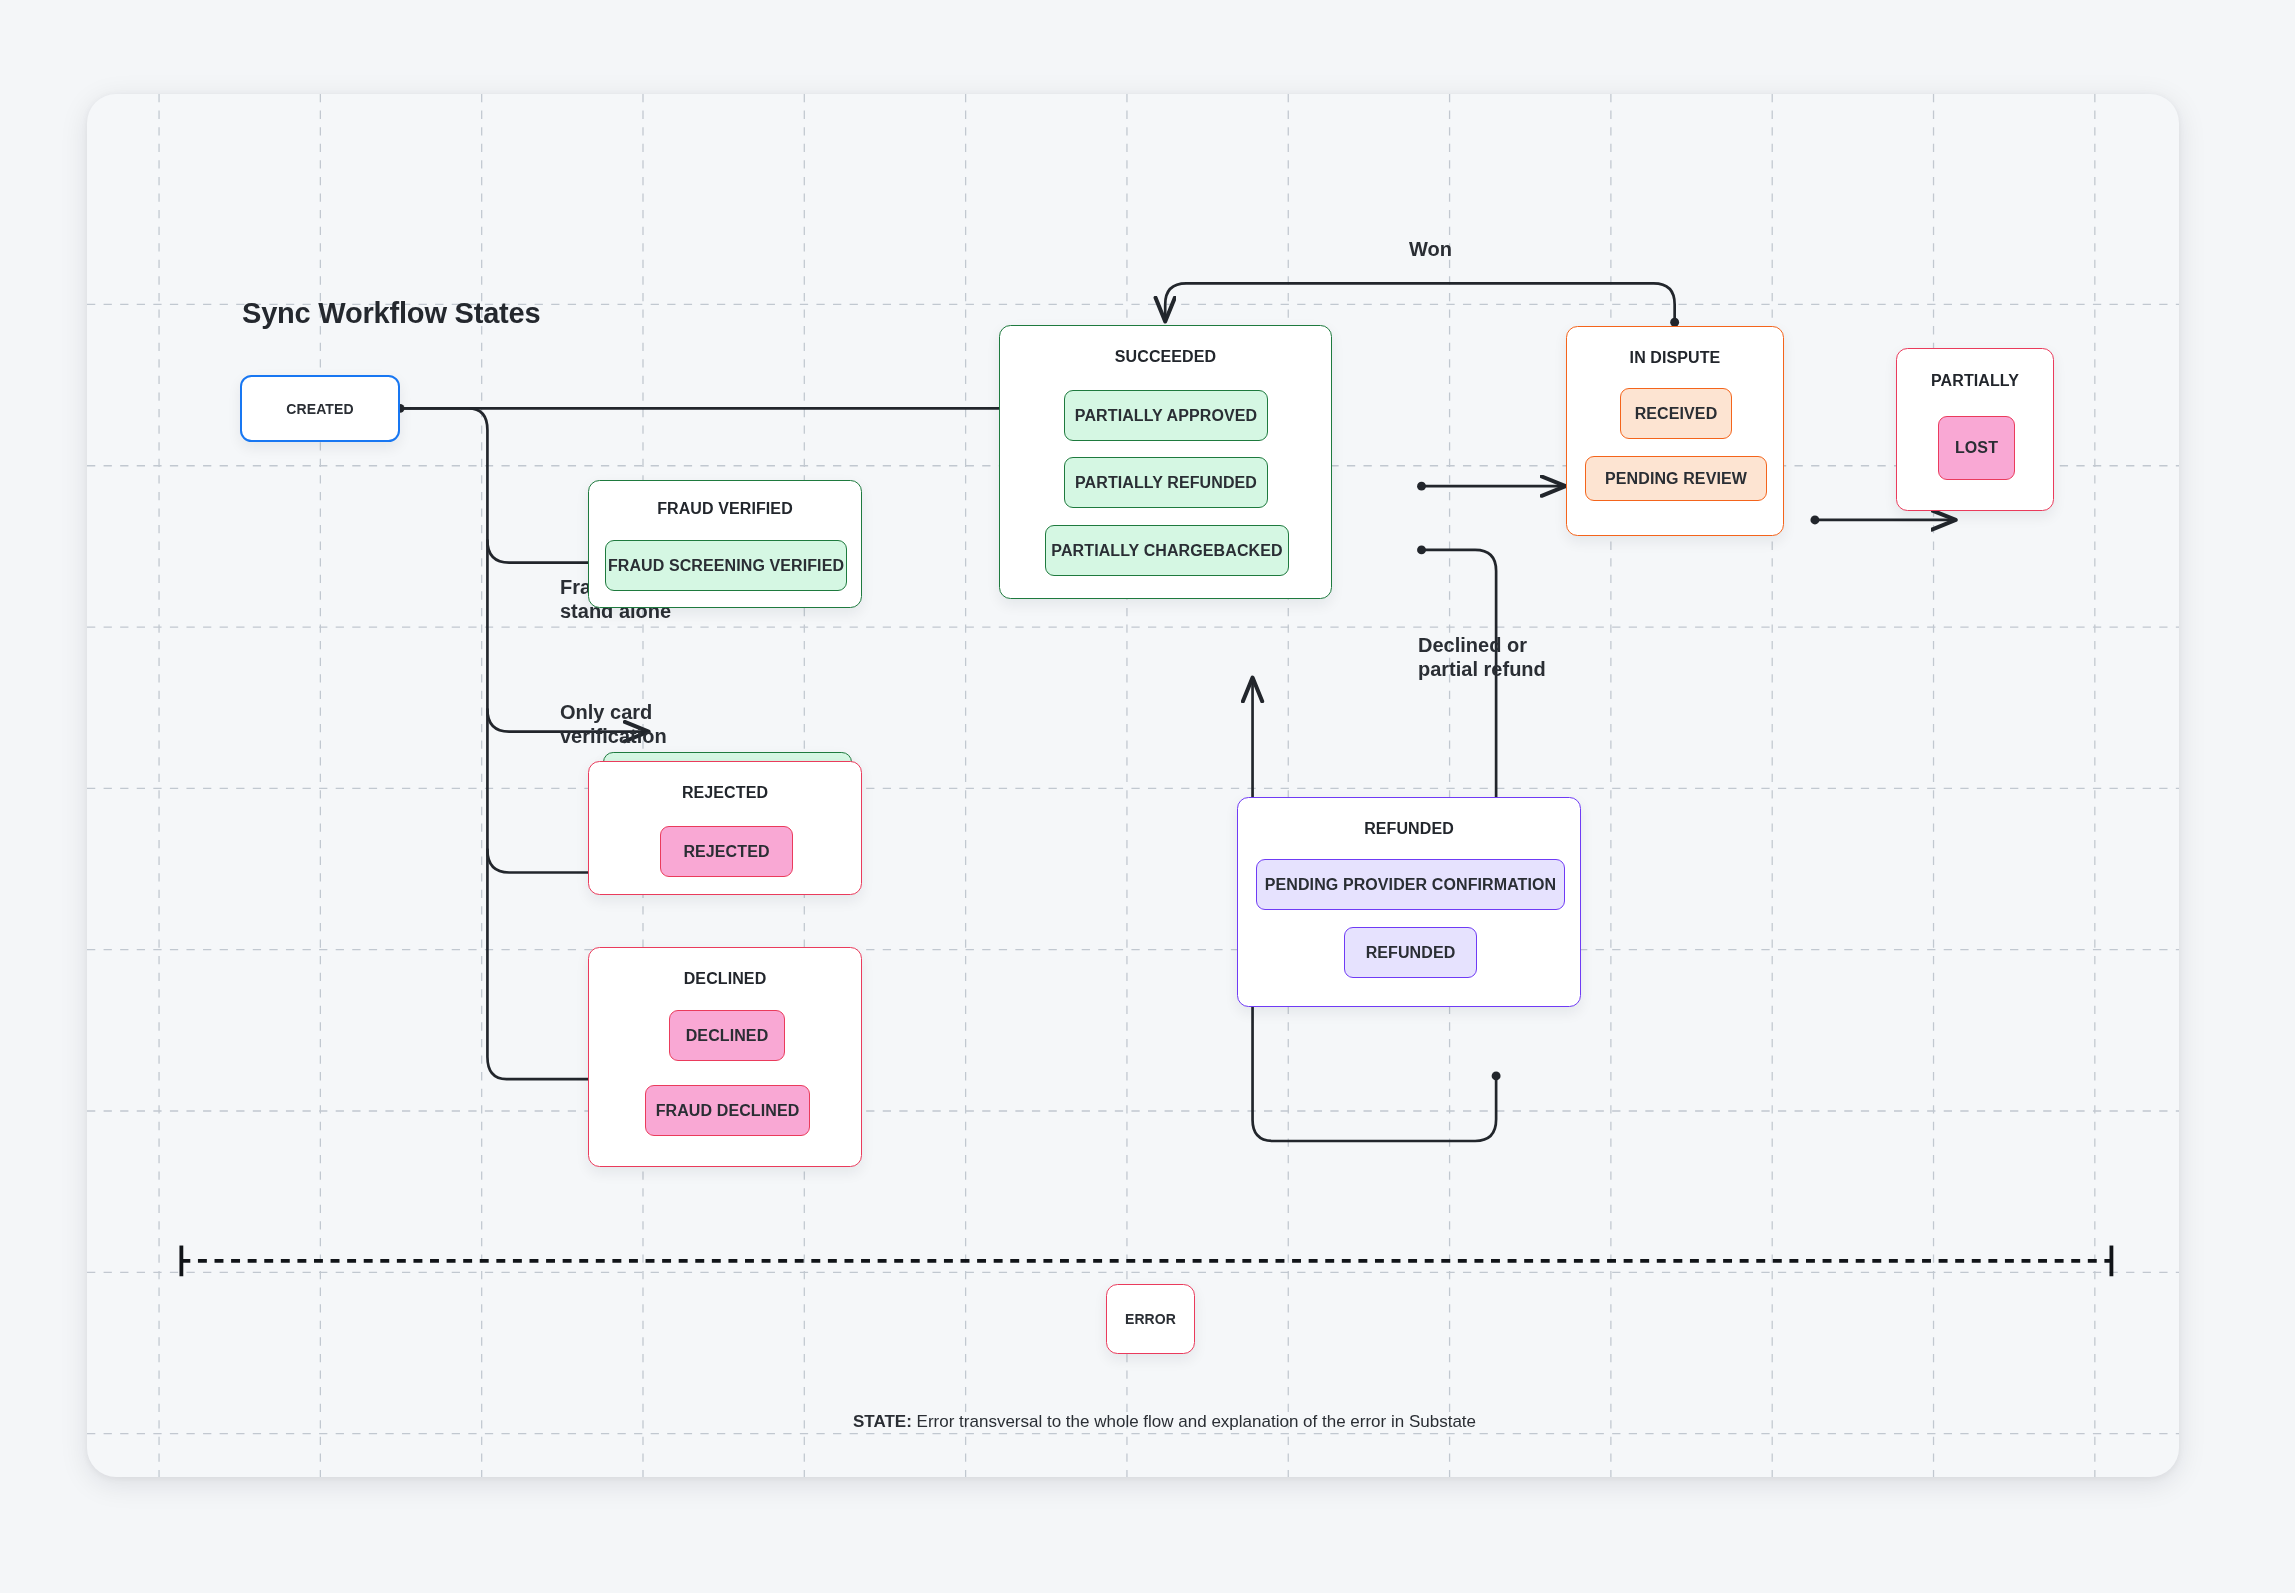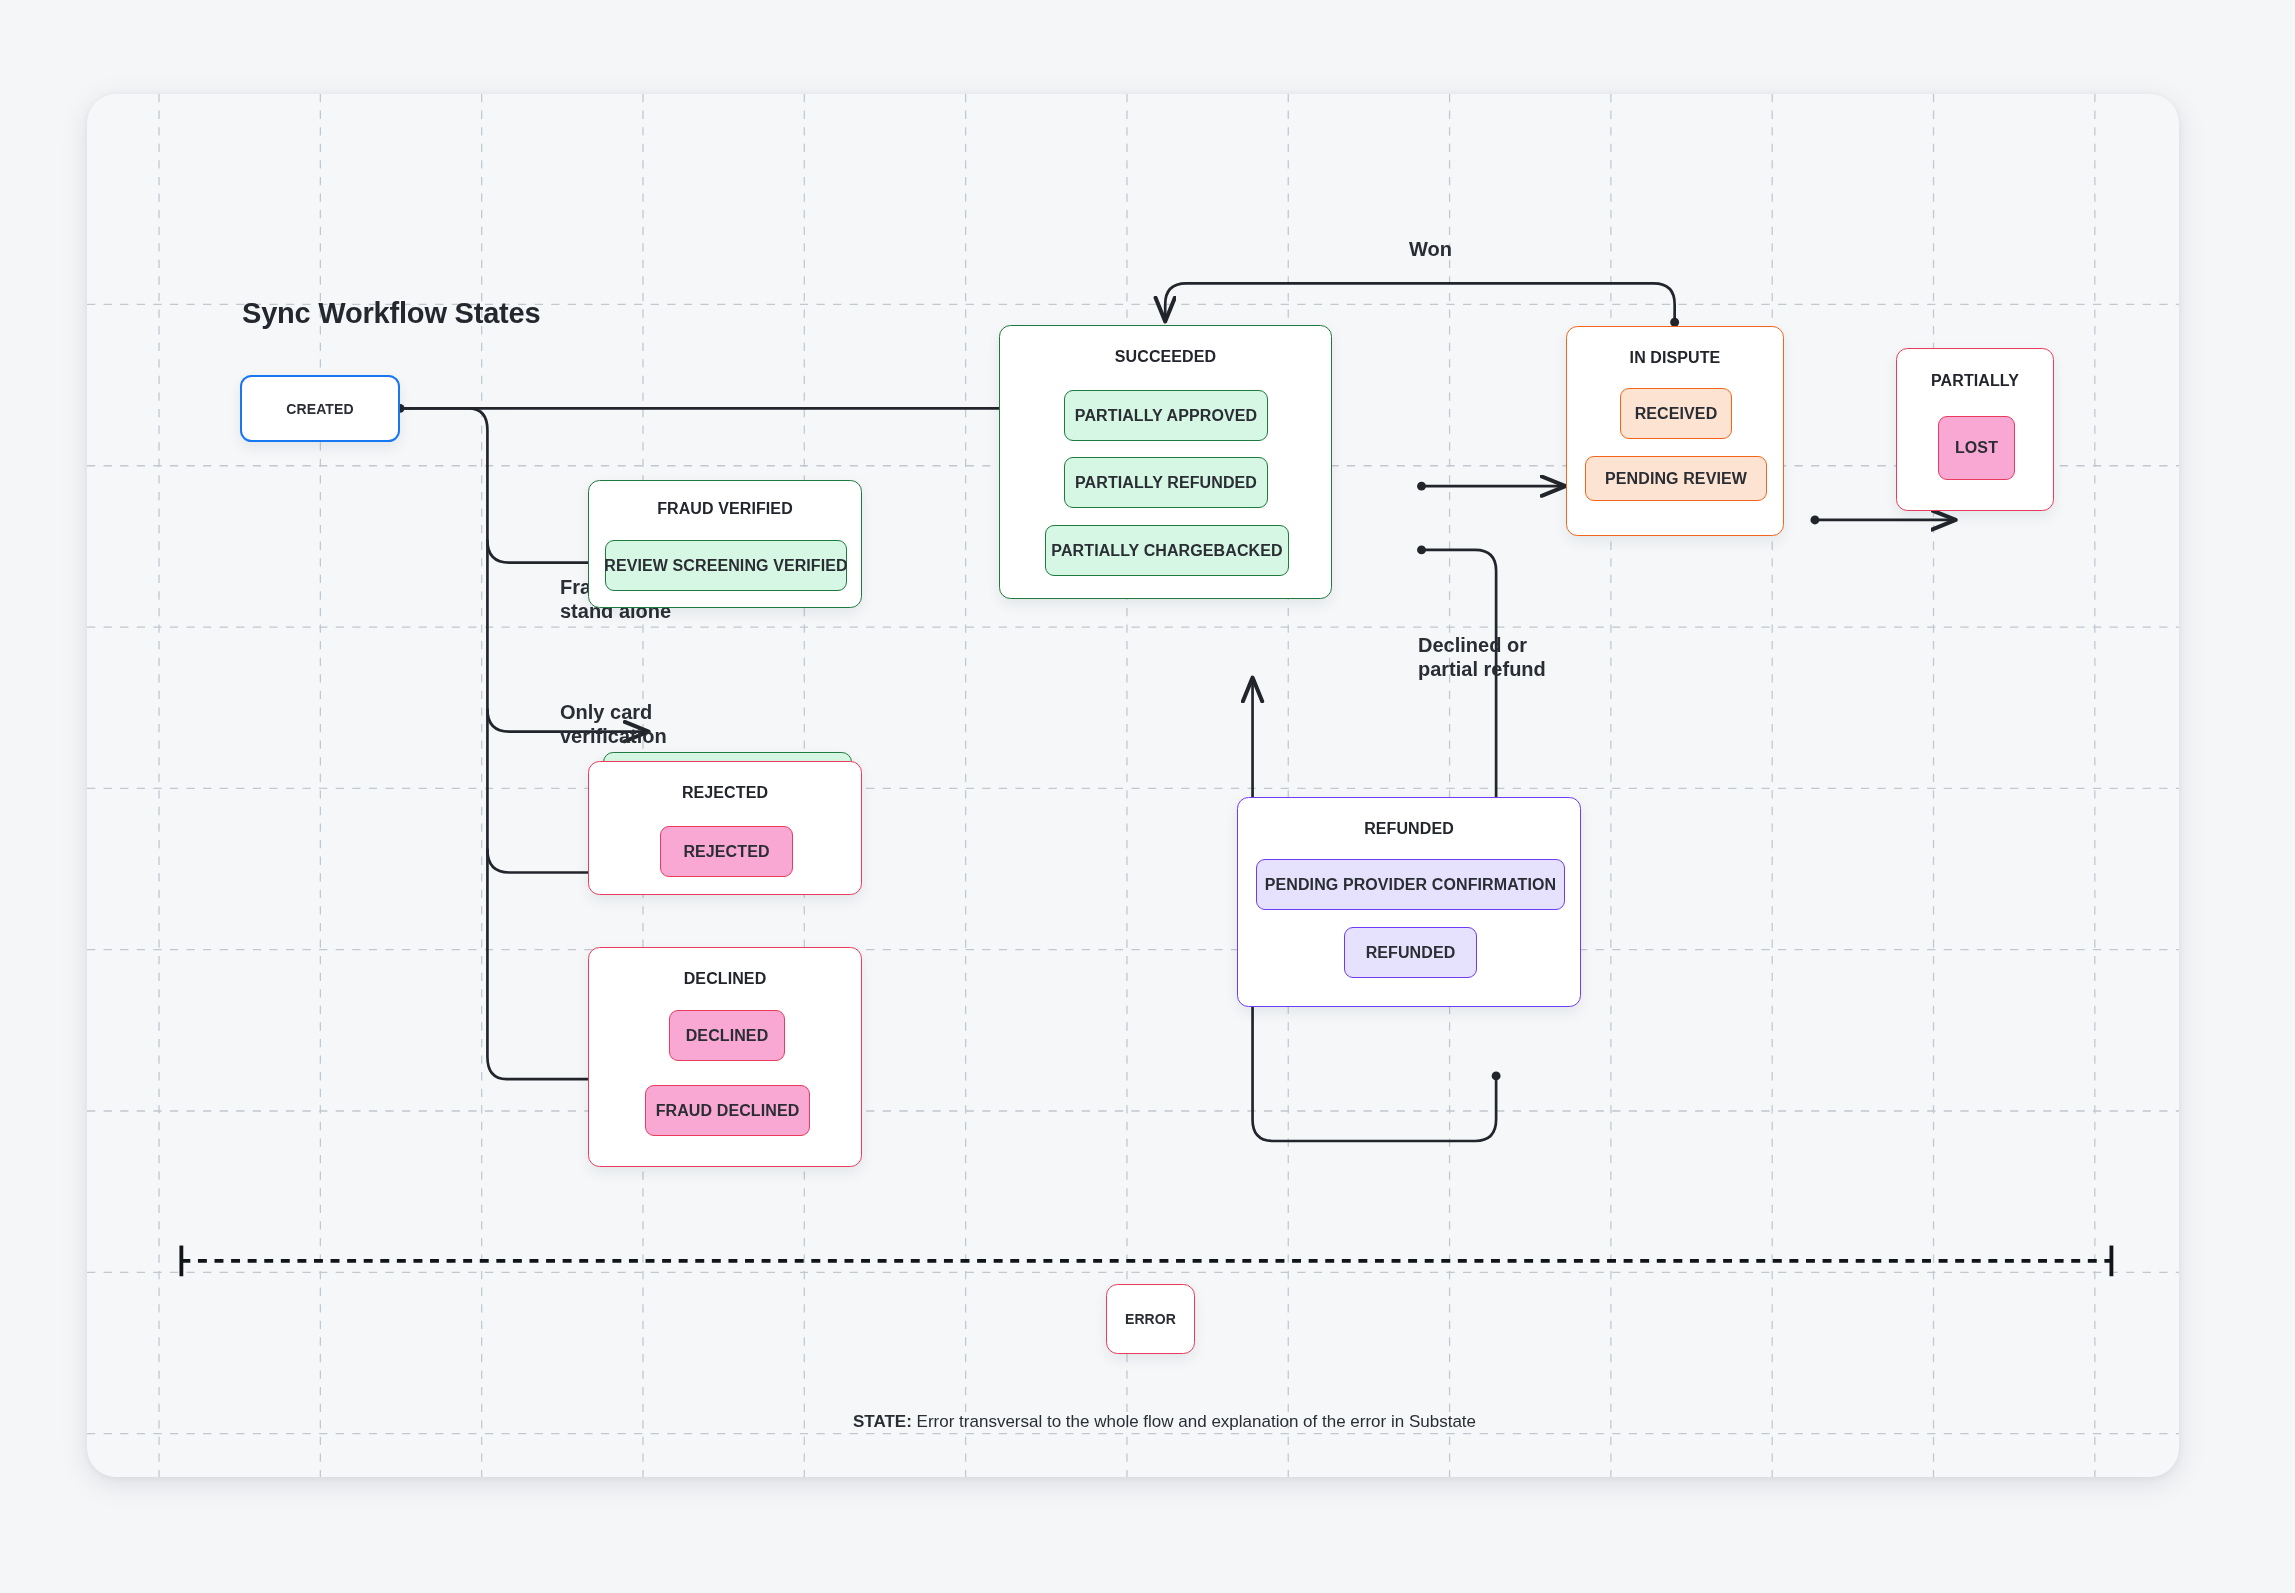--- a/index.html
+++ b/index.html
@@ -162,21 +162,21 @@
     <div class="elabel" style="left:1331px;top:539px;">Declined or
 partial refund</div>
 
     <div class="solo t-blue" style="left:153px;top:281px;width:160px;height:67px;">
       <span>CREATED</span>
     </div>
 
     <div class="grp t-green" style="left:501px;top:386px;width:274px;height:128px;">
       <div class="grp-title" style="top:19px;">FRAUD VERIFIED</div>
       <div class="chip t-greenf" style="left:16px;top:59px;width:242px;height:51px;">
-        <span>REVIEW SCREENING VERIFIED</span>
+        <span>FRAUD SCREENING VERIFIED</span>
       </div>
     </div>
 
     <div class="solo t-greenf" style="left:516px;top:658px;width:249px;height:52px;border-radius:10.2px;">
       <span>VERIFIED</span>
     </div>
 
     <div class="grp t-red" style="left:501px;top:667px;width:274px;height:134px;">
       <div class="grp-title" style="top:22px;">REJECTED</div>
       <div class="chip t-redf" style="left:71px;top:64px;width:133px;height:51px;">

